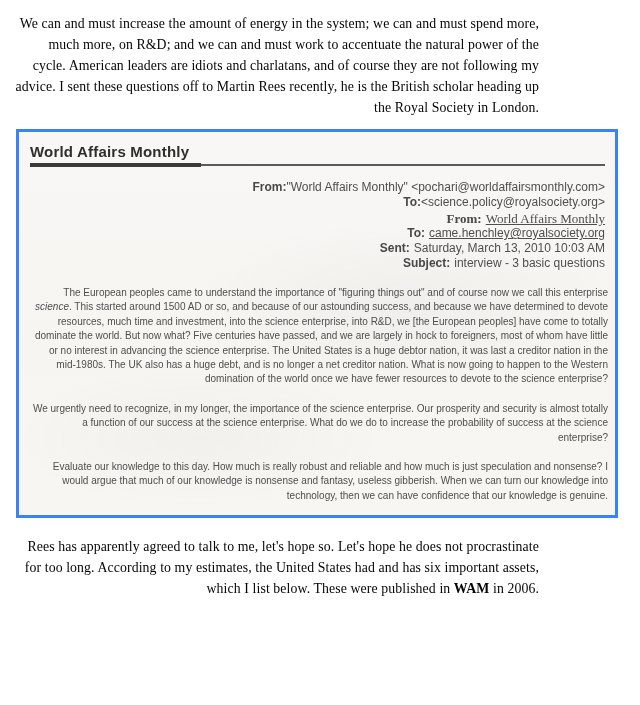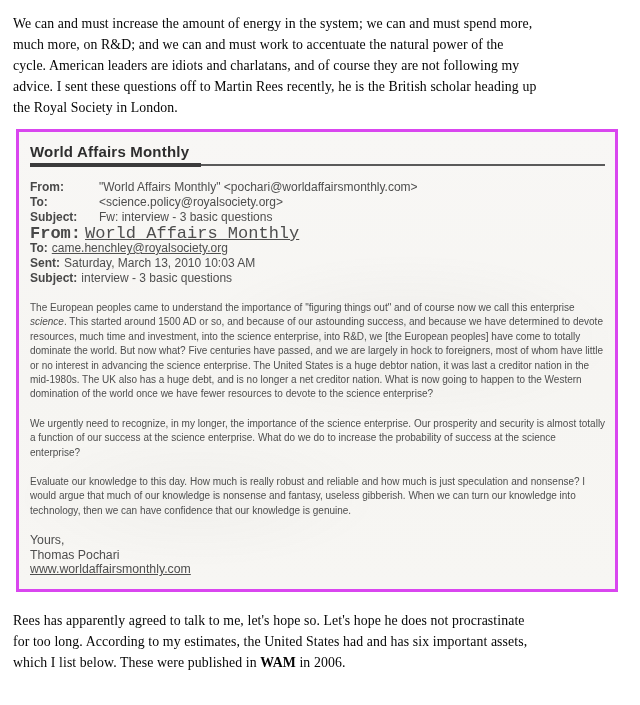--- a/index.html
+++ b/index.html
@@ -11,20 +11,21 @@
     width: 640px;
     height: 705px;
     overflow: hidden;
     font-family: "Liberation Serif", serif;
     color: #0a0a0a;
   }
   .page {
     width: 552px;
     height: 705px;
     position: relative;
+    text-align: right;
   }
   .serif-para {
     margin: 0 13px;
     font-size: 13.8px;
     line-height: 21px;
     color: #050505;
     letter-spacing: 0.1px;
   }
   .intro {
     padding-top: 13px;
@@ -33,21 +34,21 @@
     margin-top: 18px;
   }
   .outro strong {
     font-weight: bold;
   }
 
   
   .email-frame {
     margin: 11px 0 0 16px;
     width: 596px;
-    border: 3px solid #d946ef;
+    border: 3px solid #3b82f6;
     background: #f7f6f3;
     box-sizing: content-box;
   }
   .scan {
     position: relative;
     padding: 9px 10px 12px 11px;
     font-family: "Liberation Sans", sans-serif;
     color: #4e4e4e;
     background:
       radial-gradient(ellipse 300px 120px at 65% 45%, rgba(120,120,125,0.05), rgba(0,0,0,0) 70%),
@@ -97,22 +98,22 @@
     margin-top: 1px;
     font-size: 12px;
     line-height: 15px;
   }
   .hlabel-inline {
     font-weight: bold;
     color: #484848;
     margin-right: 4px;
   }
   .hrow-serif {
-    font-family: Liberation Mono, monospace;
-    font-size: 17px;
+    font-family: Liberation Serif, serif;
+    font-size: 13px;
     color: #3f3f3f;
   }
   .u { text-decoration: underline; }
 
   
   .ebody {
     margin: 0;
     font-size: 10px;
     line-height: 14.4px;
     color: #4e4e4e;
@@ -144,23 +145,20 @@
         <div class="masthead-rule"></div>
       </div>
 
       <div class="hdr-outer">
         <div class="hrow">
           <span class="hlabel">From:</span><span class="hvalue">"World Affairs Monthly" &lt;pochari@worldaffairsmonthly.com&gt;</span>
         </div>
         <div class="hrow">
           <span class="hlabel">To:</span><span class="hvalue">&lt;science.policy@royalsociety.org&gt;</span>
         </div>
-        <div class="hrow">
-          <span class="hlabel">Subject:</span><span class="hvalue">Fw: interview - 3 basic questions</span>
-        </div>
       </div>
 
       <div class="hdr-inner">
         <div class="hrow hrow-serif">
           <span class="hlabel-inline">From:</span><span class="hvalue u">World Affairs Monthly</span>
         </div>
         <div class="hrow">
           <span class="hlabel-inline">To:</span><span class="hvalue u">came.henchley@royalsociety.org</span>
         </div>
         <div class="hrow">
@@ -170,24 +168,19 @@
           <span class="hlabel-inline">Subject:</span><span class="hvalue">interview - 3 basic questions</span>
         </div>
       </div>
 
       <p class="ebody ebody-first"><span>The European peoples came to understand the importance of "figuring things out" and of course now we call this enterprise </span><em>science</em><span>. This started around 1500 AD or so, and because of our astounding success, and because we have determined to devote resources, much time and investment, into the science enterprise, into R&amp;D, we [the European peoples] have come to totally dominate the world. But now what? Five centuries have passed, and we are largely in hock to foreigners, most of whom have little or no interest in advancing the science enterprise. The United States is a huge debtor nation, it was last a creditor nation in the mid-1980s. The UK also has a huge debt, and is no longer a net creditor nation. What is now going to happen to the Western domination of the world once we have fewer resources to devote to the science enterprise?</span></p>
 
       <p class="ebody ebody-gap">We urgently need to recognize, in my longer, the importance of the science enterprise. Our prosperity and security is almost totally a function of our success at the science enterprise. What do we do to increase the probability of success at the science enterprise?</p>
 
       <p class="ebody ebody-gap">Evaluate our knowledge to this day. How much is really robust and reliable and how much is just speculation and nonsense? I would argue that much of our knowledge is nonsense and fantasy, useless gibberish. When we can turn our knowledge into technology, then we can have confidence that our knowledge is genuine.</p>
 
-      <div class="sigblock">
-        <div class="sigline">Yours,</div>
-        <div class="sigline">Thomas Pochari</div>
-        <div class="sigline u">www.worldaffairsmonthly.com</div>
-      </div>
 
     </div>
   </div>
 
   <p class="serif-para outro"><span>Rees has apparently agreed to talk to me, let's hope so. Let's hope he does not procrastinate for too long. According to my estimates, the United States had and has six important assets, which I list below. These were published in </span><strong>WAM</strong><span> in 2006.</span></p>
 
 </div>
 
 </body></html>

